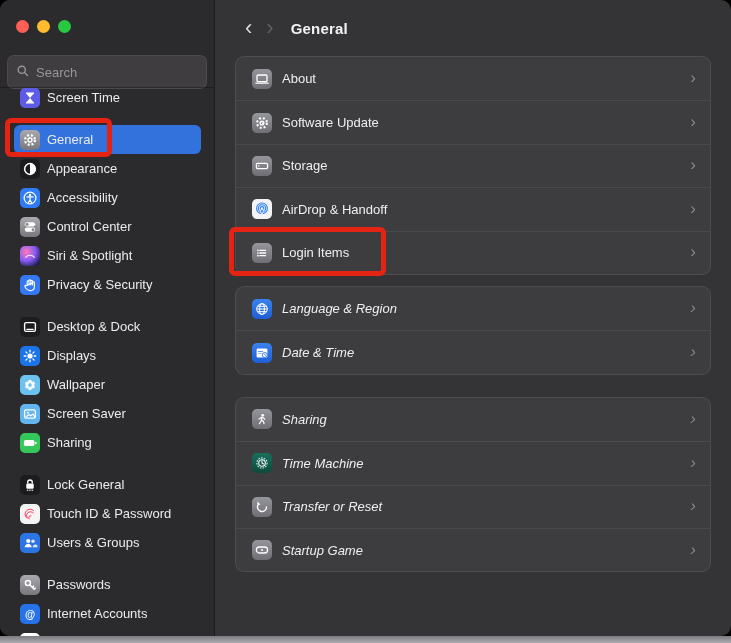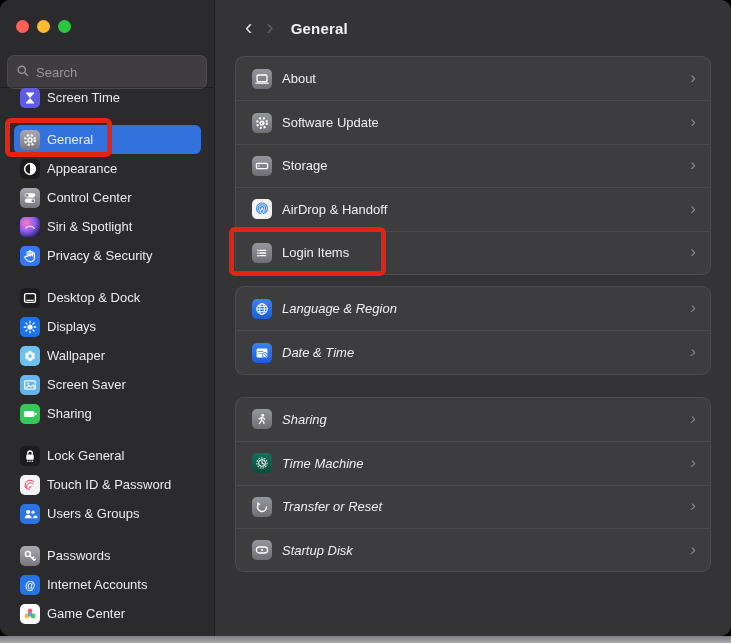--- a/index.html
+++ b/index.html
@@ -116,20 +116,32 @@
         <div class="srow">
           <span class="tile" style="background: rgb(28, 28, 30);">
             <svg width="16" height="16" viewBox="0 0 16 16">
                 <circle cx="8" cy="8" r="5.4" fill="none" stroke="#fff" stroke-width="1.5"></circle>
                 <path d="M8 2.6a5.4 5.4 0 010 10.8z" fill="#fff"></path>
               </svg>
           </span>
           <span>Appearance</span>
         </div>
         <div class="srow">
+          <span class="tile" style="background: rgb(47, 124, 246);">
+            <svg width="16" height="16" viewBox="0 0 16 16">
+                <g stroke="#fff" fill="none" stroke-width="1.2" stroke-linecap="round">
+                  <circle cx="8" cy="8" r="5.9"></circle>
+                  <path d="M4.9 6.9h6.2M8 6.9v3.1l-1.6 2.5M8 10l1.6 2.5"></path>
+                </g>
+                <circle cx="8" cy="4.9" r="1.2" fill="#fff"></circle>
+              </svg>
+          </span>
+          <span>Accessibility</span>
+        </div>
+        <div class="srow">
           <span class="tile" style="background: linear-gradient(rgb(169, 169, 175), rgb(119, 119, 125));">
             <svg width="16" height="16" viewBox="0 0 16 16">
                 <g fill="#fff">
                   <rect x="2.8" y="3.2" width="10.4" height="4.3" rx="2.15"></rect>
                   <rect x="2.8" y="8.5" width="10.4" height="4.3" rx="2.15"></rect>
                 </g>
                 <circle cx="5" cy="5.35" r="1.5" fill="#8a8a90"></circle>
                 <circle cx="11" cy="10.65" r="1.5" fill="#8a8a90"></circle>
               </svg>
           </span>
@@ -429,21 +441,21 @@
         <span>Transfer or Reset</span>
         <span class="chev">›</span>
       </div>
       <div class="mrow">
         <span class="tile" style="background: linear-gradient(rgb(149, 149, 156), rgb(111, 111, 117));">
           <svg width="16" height="16" viewBox="0 0 16 16">
               <rect x="2.4" y="5" width="11.2" height="6" rx="3" fill="none" stroke="#fff" stroke-width="1.3"></rect>
               <circle cx="8" cy="8" r="1" fill="#fff"></circle>
             </svg>
         </span>
-        <span>Startup Disk</span>
+        <span>Startup Game</span>
         <span class="chev">›</span>
       </div>
     </div>
 
     <div class="hl hl-login"></div>
   </main>
 </div>
 
 <div class="desk-strip"></div>
 

